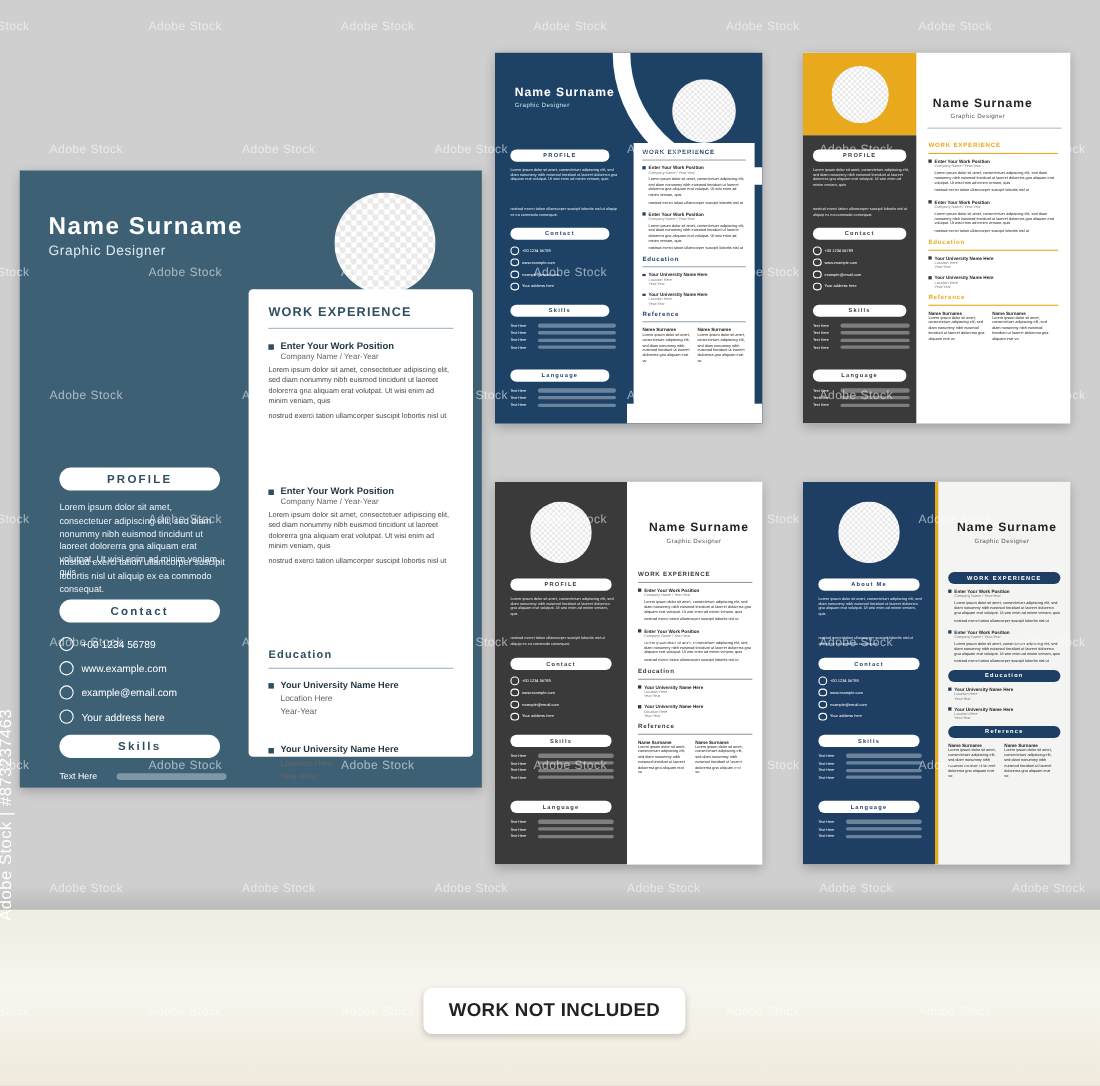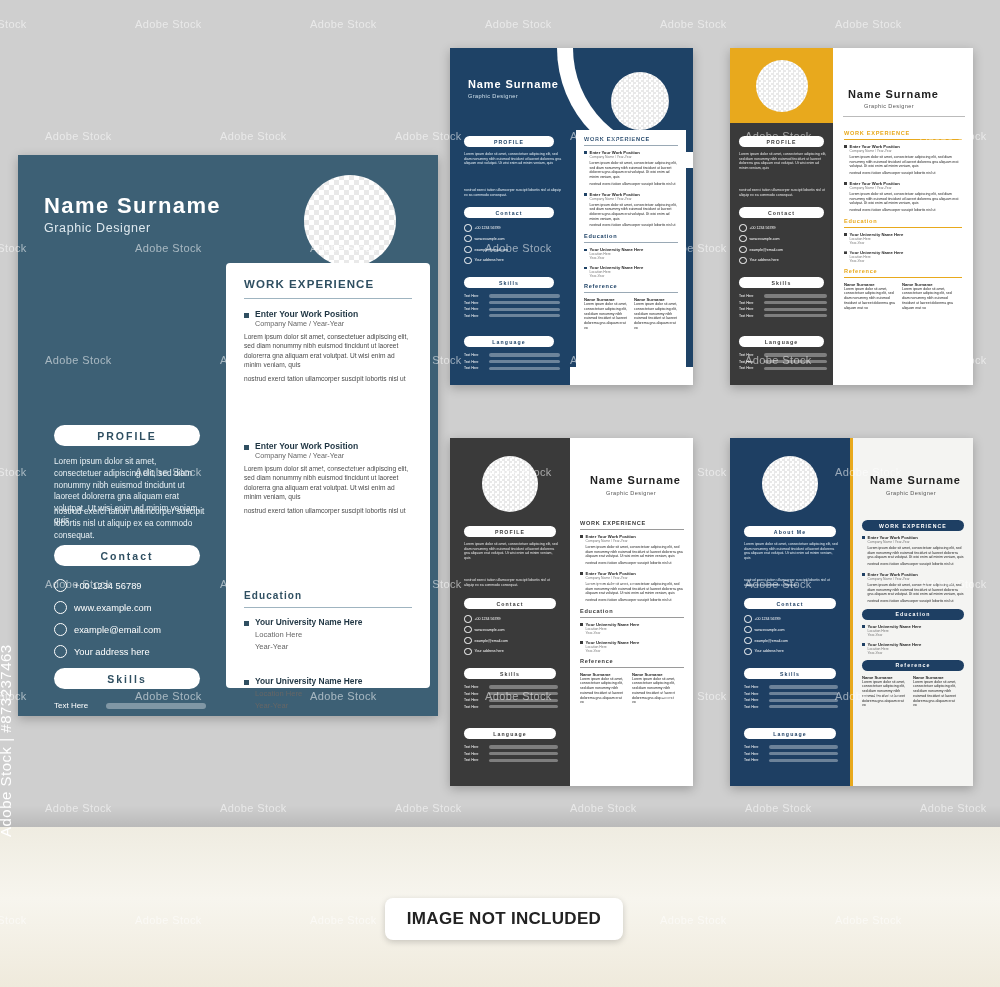--- a/index.html
+++ b/index.html
@@ -748,15 +748,15 @@
       <div class="wm" style="left: 135px; top: 914px;">Adobe Stock</div>
       <div class="wm" style="left: 310px; top: 914px;">Adobe Stock</div>
       <div class="wm" style="left: 485px; top: 914px;">Adobe Stock</div>
       <div class="wm" style="left: 660px; top: 914px;">Adobe Stock</div>
       <div class="wm" style="left: 835px; top: 914px;">Adobe Stock</div>
     </div>
 
   <div id="sidecode">Adobe Stock | #873237463</div>
 
   <div id="notinc">
-    <span>IMAGE NOT INCLUDED</span>
+    <span>WORK NOT INCLUDED</span>
   </div>
 </div>
 
 </body></html>

